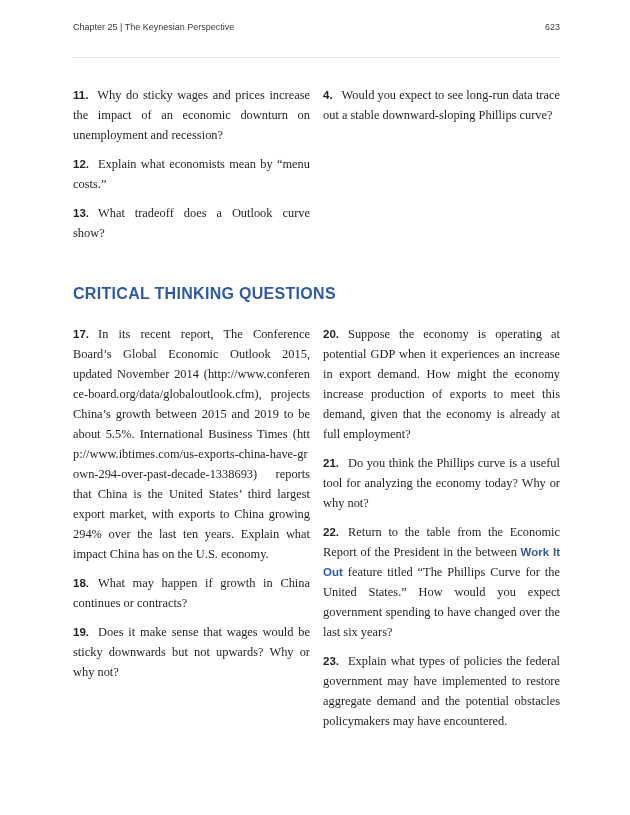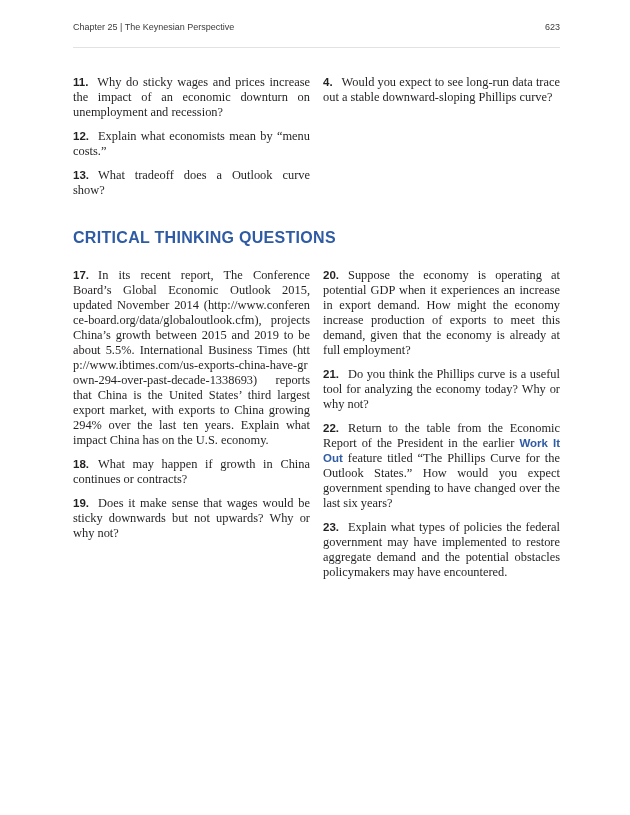--- a/index.html
+++ b/index.html
@@ -14,49 +14,49 @@
     color: var(--text, #221f1f);
     overflow: hidden;
   }
   .pagehead {
     display: flex;
     justify-content: space-between;
     align-items: baseline;
     font-family: "Liberation Sans", sans-serif;
     font-size: 9px;
     color: var(--header-text, #3b3b3b);
-    padding-bottom: 15px;
+    padding-bottom: 25px;
     border-bottom: 1px solid var(--rule, #e2e2e2);
   }
   .cols {
     display: flex;
     gap: 13px;
   }
   .col { flex: 1 1 0; min-width: 0; }
   .q {
     margin: 9px 0 0 0;
     font-size: 12.4px;
-    line-height: 15px;
+    line-height: 20px;
     text-align: justify;
   }
   .qnum {
     font-family: "Liberation Sans", sans-serif;
     font-weight: bold;
     font-size: 11.5px;
     margin-right: 9px;
   }
   .review-block { margin-top: 18px; }
   .critical-block { margin-top: 4px; }
   .section-heading {
     font-family: "Liberation Sans", sans-serif;
     font-weight: bold;
     font-size: 16px;
     letter-spacing: 0.3px;
     color: var(--blue, #2e5ba4);
-    margin: 31px 0 12px 0;
+    margin: 42px 0 12px 0;
   }
   .seg-i { }
   .seg-url { word-break: break-all; }
   .seg-link {
     font-family: "Liberation Sans", sans-serif;
     font-weight: bold;
     font-size: 11.5px;
     color: var(--blue, #2e5ba4);
   }
 </style>
@@ -104,21 +104,21 @@
       </p>
     </div>
     <div class="col">
       <p class="q">
         <span class="qnum">20.</span><span class="qtext"><span>Suppose the economy is operating at potential GDP when it experiences an increase in export demand. How might the economy increase production of exports to meet this demand, given that the economy is already at full employment?</span></span>
       </p>
       <p class="q">
         <span class="qnum">21.</span><span class="qtext"><span>Do you think the Phillips curve is a useful tool for analyzing the economy today? Why or why not?</span></span>
       </p>
       <p class="q">
-        <span class="qnum">22.</span><span class="qtext"><span>Return to the table from the </span><span class="seg-i">Economic Report of the President</span><span> in the earlier </span><span class="seg-link">Work It Out</span><span> feature titled “The Phillips Curve for the Outlook States.” How would you expect government spending to have changed over the last six years?</span></span>
+        <span class="qnum">22.</span><span class="qtext"><span>Return to the table from the </span><span class="seg-i">Economic Report of the President</span><span> in the between </span><span class="seg-link">Work It Out</span><span> feature titled “The Phillips Curve for the United States.” How would you expect government spending to have changed over the last six years?</span></span>
       </p>
       <p class="q">
         <span class="qnum">23.</span><span class="qtext"><span>Explain what types of policies the federal government may have implemented to restore aggregate demand and the potential obstacles policymakers may have encountered.</span></span>
       </p>
     </div>
   </div>
 
 </div>
 
 </body></html>

